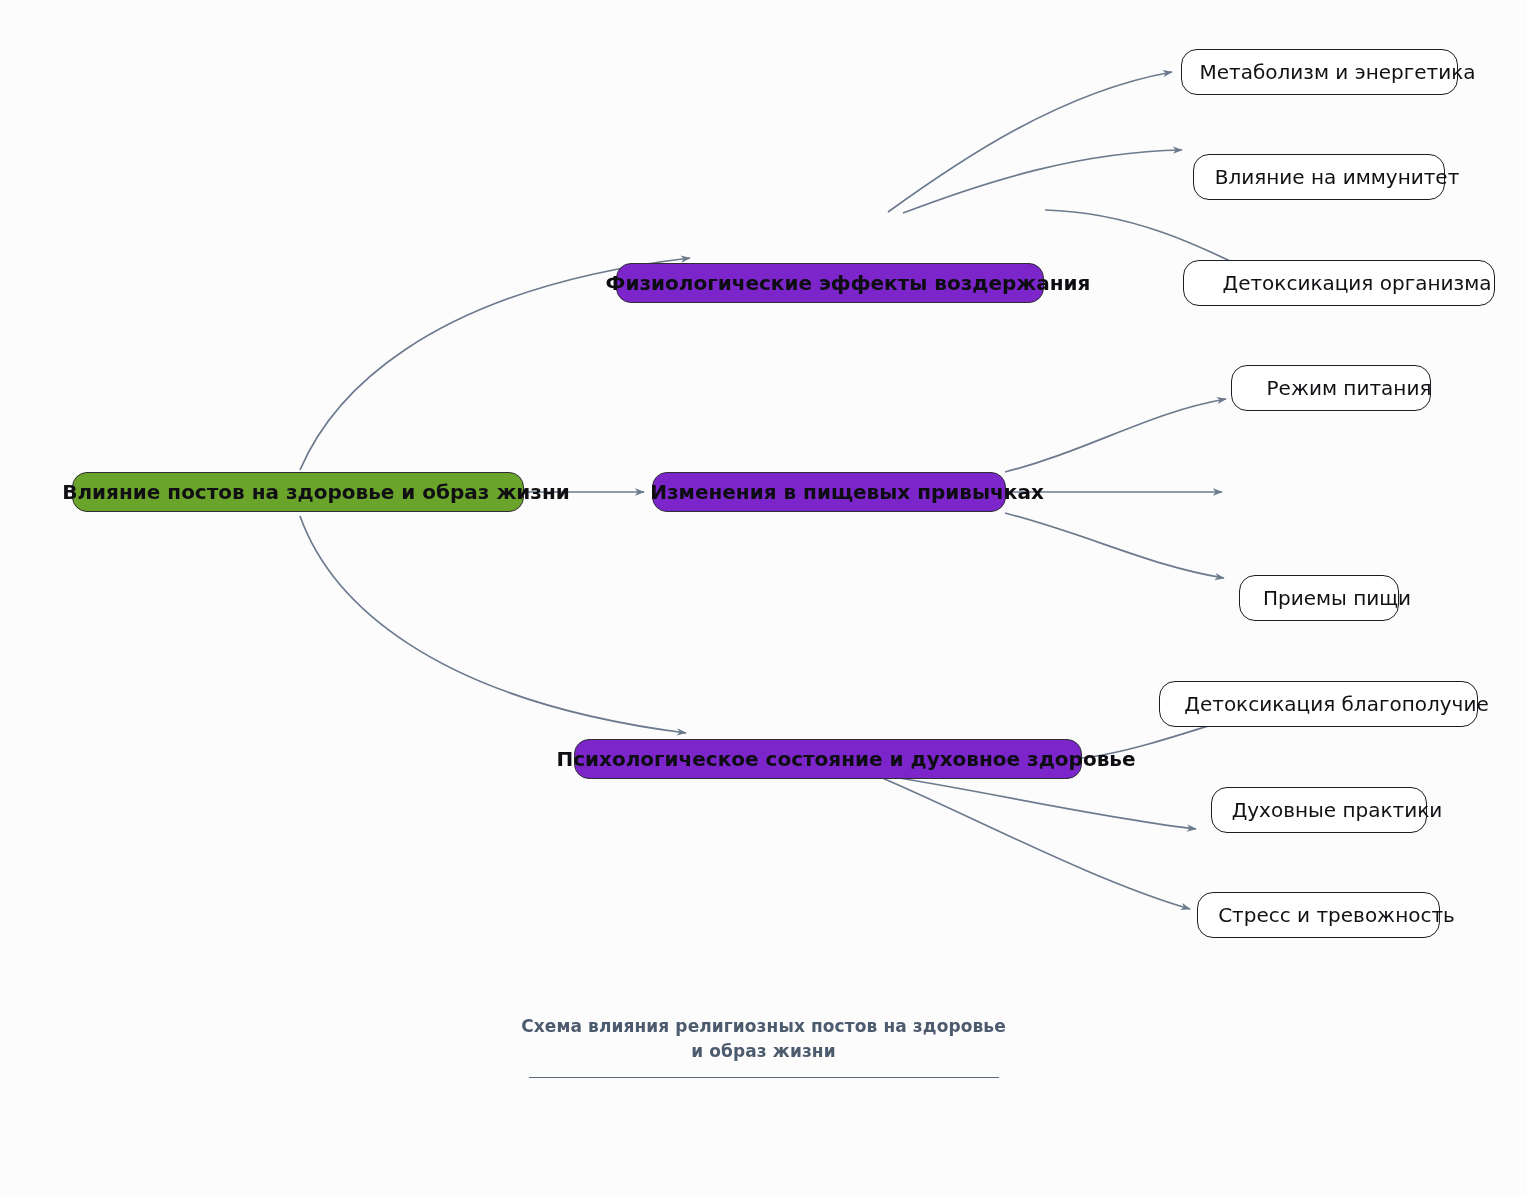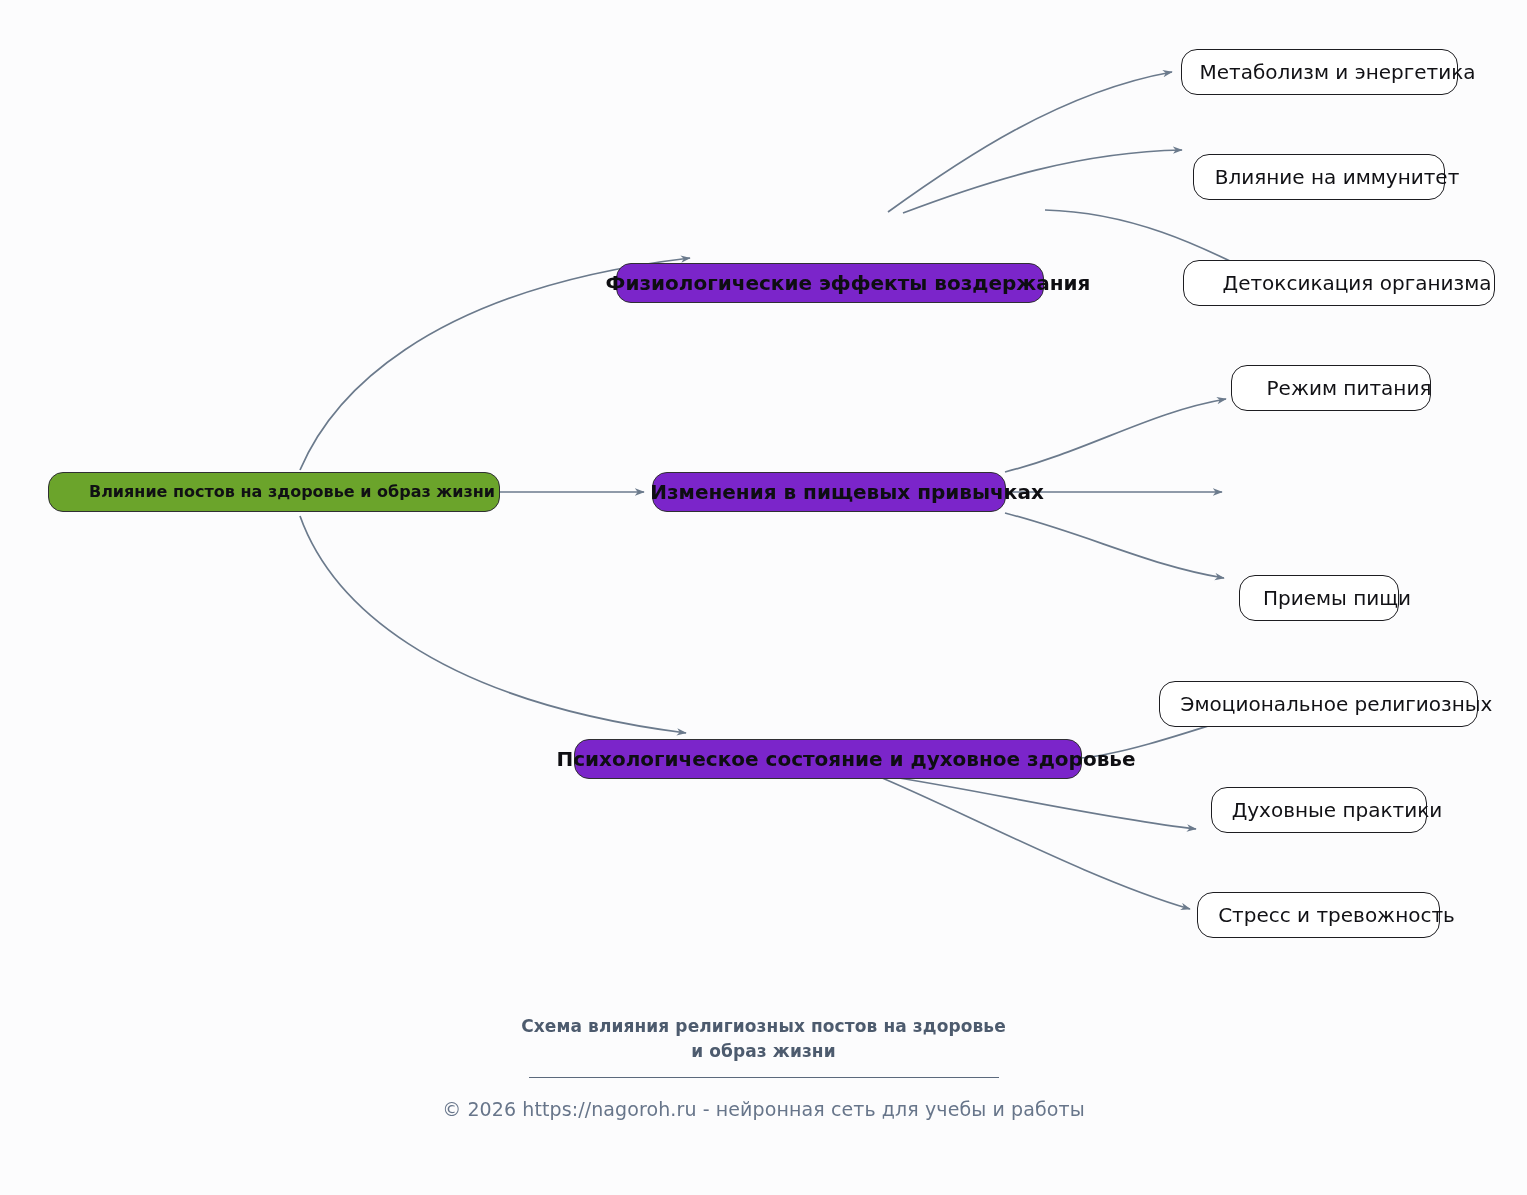--- a/index.html
+++ b/index.html
@@ -48,23 +48,24 @@
   .node-label {
     display: block;
     white-space: nowrap;
   }
 
   
   .node.root {
     background: #6ba42b;
     border: 1.6px solid #2f2f33;
     color: #101014;
-    font-size: 16px;
+    font-size: 20px;
     font-weight: 600;
     border-radius: 15px;
+    margin-left: 24px;
   }
 
   
   .node.branch {
     background: #7b25ca;
     border: 1.6px solid #2f2f33;
     color: #0e0e12;
     font-size: 20px;
     font-weight: 600;
     border-radius: 15px;
@@ -172,33 +173,32 @@
 
   <div class="node leaf" style="left:1239px; top:575px; width:160px; height:46px;">
     <span class="node-label">Приемы пищи</span>
   </div>
 
   <div class="node branch" style="left:574px; top:739px; width:508px; height:40px;">
     <span class="node-label">Психологическое состояние и духовное здоровье</span>
   </div>
 
   <div class="node leaf" style="left:1159px; top:681px; width:319px; height:46px;">
-    <span class="node-label">Эмоциональное религиозных</span>
+    <span class="node-label">Детоксикация благополучие</span>
   </div>
 
   <div class="node leaf" style="left:1211px; top:787px; width:216px; height:46px;">
     <span class="node-label">Духовные практики</span>
   </div>
 
   <div class="node leaf" style="left:1197px; top:892px; width:243px; height:46px;">
     <span class="node-label">Стресс и тревожность</span>
   </div>
 
   <div id="footer">
     <div id="footer-title">
       <span>Схема влияния религиозных постов на здоровье</span><br>
       <span>и образ жизни</span>
     </div>
     <div id="footer-divider"></div>
-    <div id="footer-credit">© 2026 https://nagoroh.ru - нейронная сеть для учебы и работы</div>
   </div>
 
 </div>
 
 </body></html>

